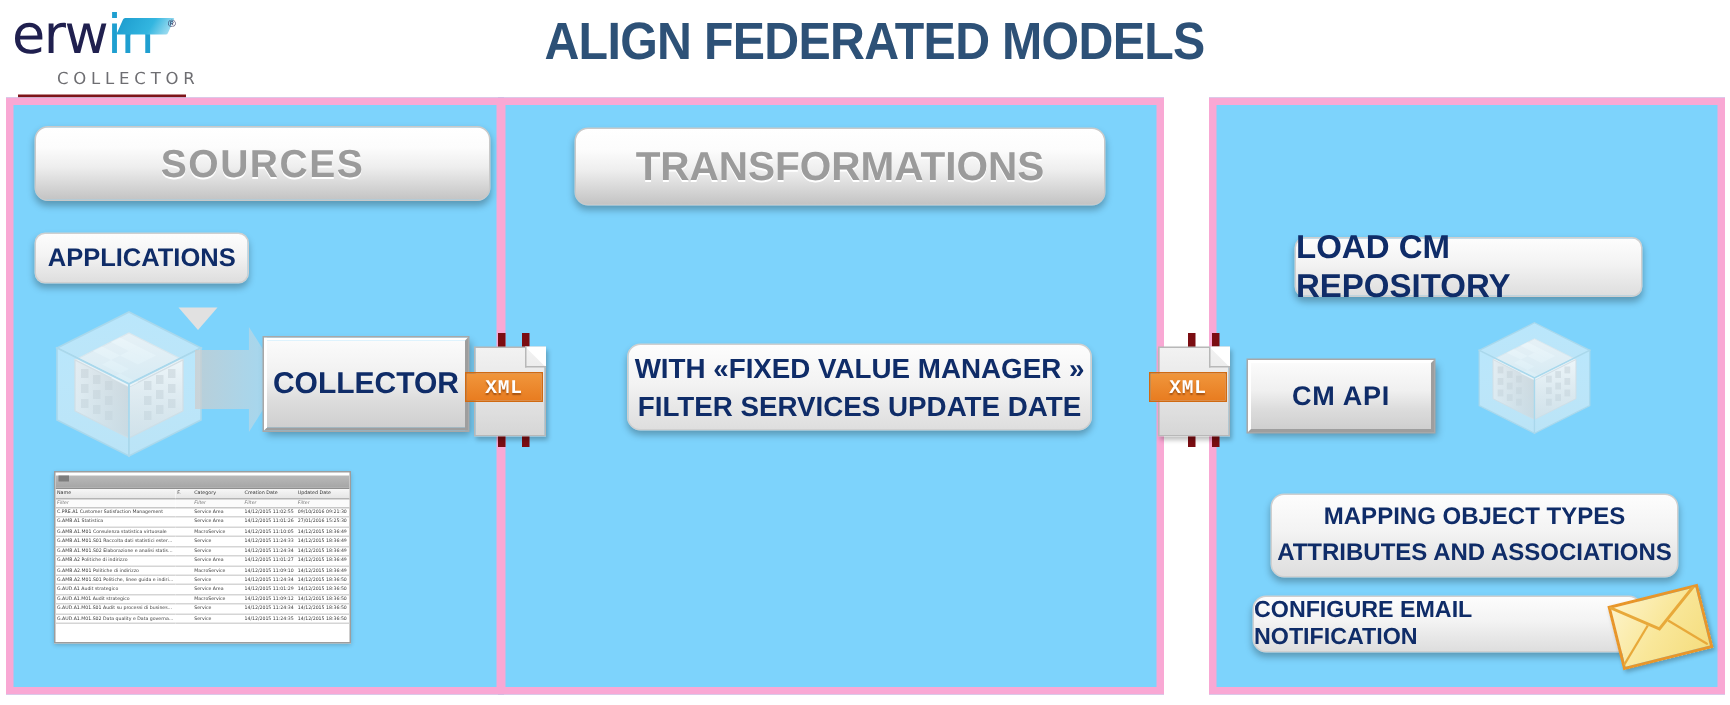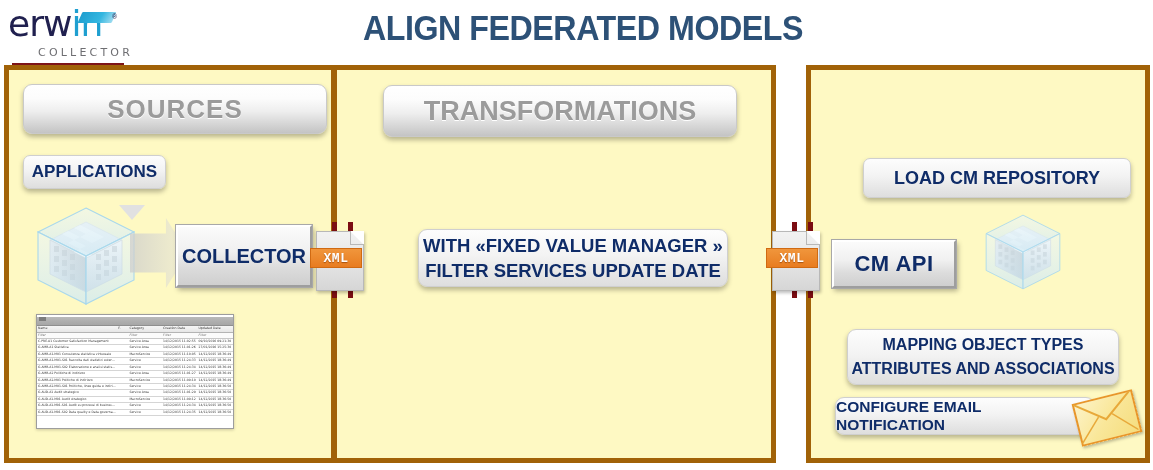--- a/index.html
+++ b/index.html
@@ -45,22 +45,22 @@
     letter-spacing:-0.5px;
     color:#2d5177;
     transform:scaleX(0.92);
     transform-origin:center top;
     white-space:nowrap;
   }
 
   
   .panel{
     position:absolute;top:65px;height:398px;
-    border:5px solid #a16207;
-    background:#fef9c3;
+    border:5px solid #f9a8d4;
+    background:#7dd3fc;
     box-sizing:border-box;
   }
   #panel-sources{left:4px;width:332px;}
   #panel-transformations{left:332px;width:444px;}
   #panel-target{left:806px;width:344px;}
 
   
   .hdr{
     position:absolute;
     border:1px solid #c9c9c9;
@@ -85,40 +85,40 @@
     box-shadow:0 3px 5px rgba(0,0,0,.28);
     display:flex;flex-direction:column;align-items:center;justify-content:center;
     color:#0f2c68;
     font-weight:700;
     text-align:left;
     box-sizing:border-box;
   }
 
   #box-applications{left:14px;top:85px;width:143px;height:34px;font-size:17px;}
   #box-filter{left:418px;top:229px;width:310px;height:58px;font-size:18.5px;line-height:25px;border-radius:9px;}
-  #box-loadcm{left:52px;top:88px;width:268px;height:40px;font-size:18px;}
+  #box-loadcm{left:52px;top:88px;width:232px;height:40px;font-size:22px;}
   #box-mapping{left:36px;top:259px;width:272px;height:56px;font-size:16px;line-height:24px;border-radius:9px;}
   #box-configure{left:24px;top:327px;width:260px;height:38px;font-size:15.5px;border-radius:9px;}
 
   
   .bevel{
     position:absolute;
     background:linear-gradient(to bottom,#fbfbfb 0%,#f0f0f0 42%,#dcdcdc 70%,#cfcfcf 100%);
     border-top:2px solid #ffffff;
     border-left:2px solid #ffffff;
     border-right:2px solid #9e9e9e;
     border-bottom:2px solid #9e9e9e;
     outline:1px solid #a8a8a8;
     box-shadow:2px 3px 5px rgba(0,0,0,.3);
     display:flex;flex-direction:column;align-items:center;justify-content:center;
     color:#0f2c68;font-weight:700;text-align:center;
     box-sizing:border-box;
   }
   #box-collector{left:176px;top:225px;width:136px;height:62px;font-size:20px;line-height:25px;}
-  #box-cmapi{left:832px;top:240px;width:124px;height:48px;font-size:22px;letter-spacing:0.5px;}
+  #box-cmapi{left:832px;top:240px;width:124px;height:48px;font-size:18px;letter-spacing:0.5px;}
 
   
   .xmlfile{position:absolute;width:48px;height:60px;}
   .xml-page{
     position:absolute;left:0;top:0;width:48px;height:60px;
     background:linear-gradient(to bottom,#f2f2f2 0%,#e4e4e4 55%,#d6d6d6 100%);
     border:1px solid #b8b8b8;
     box-sizing:border-box;
     box-shadow:1px 2px 3px rgba(0,0,0,.25);
   }

